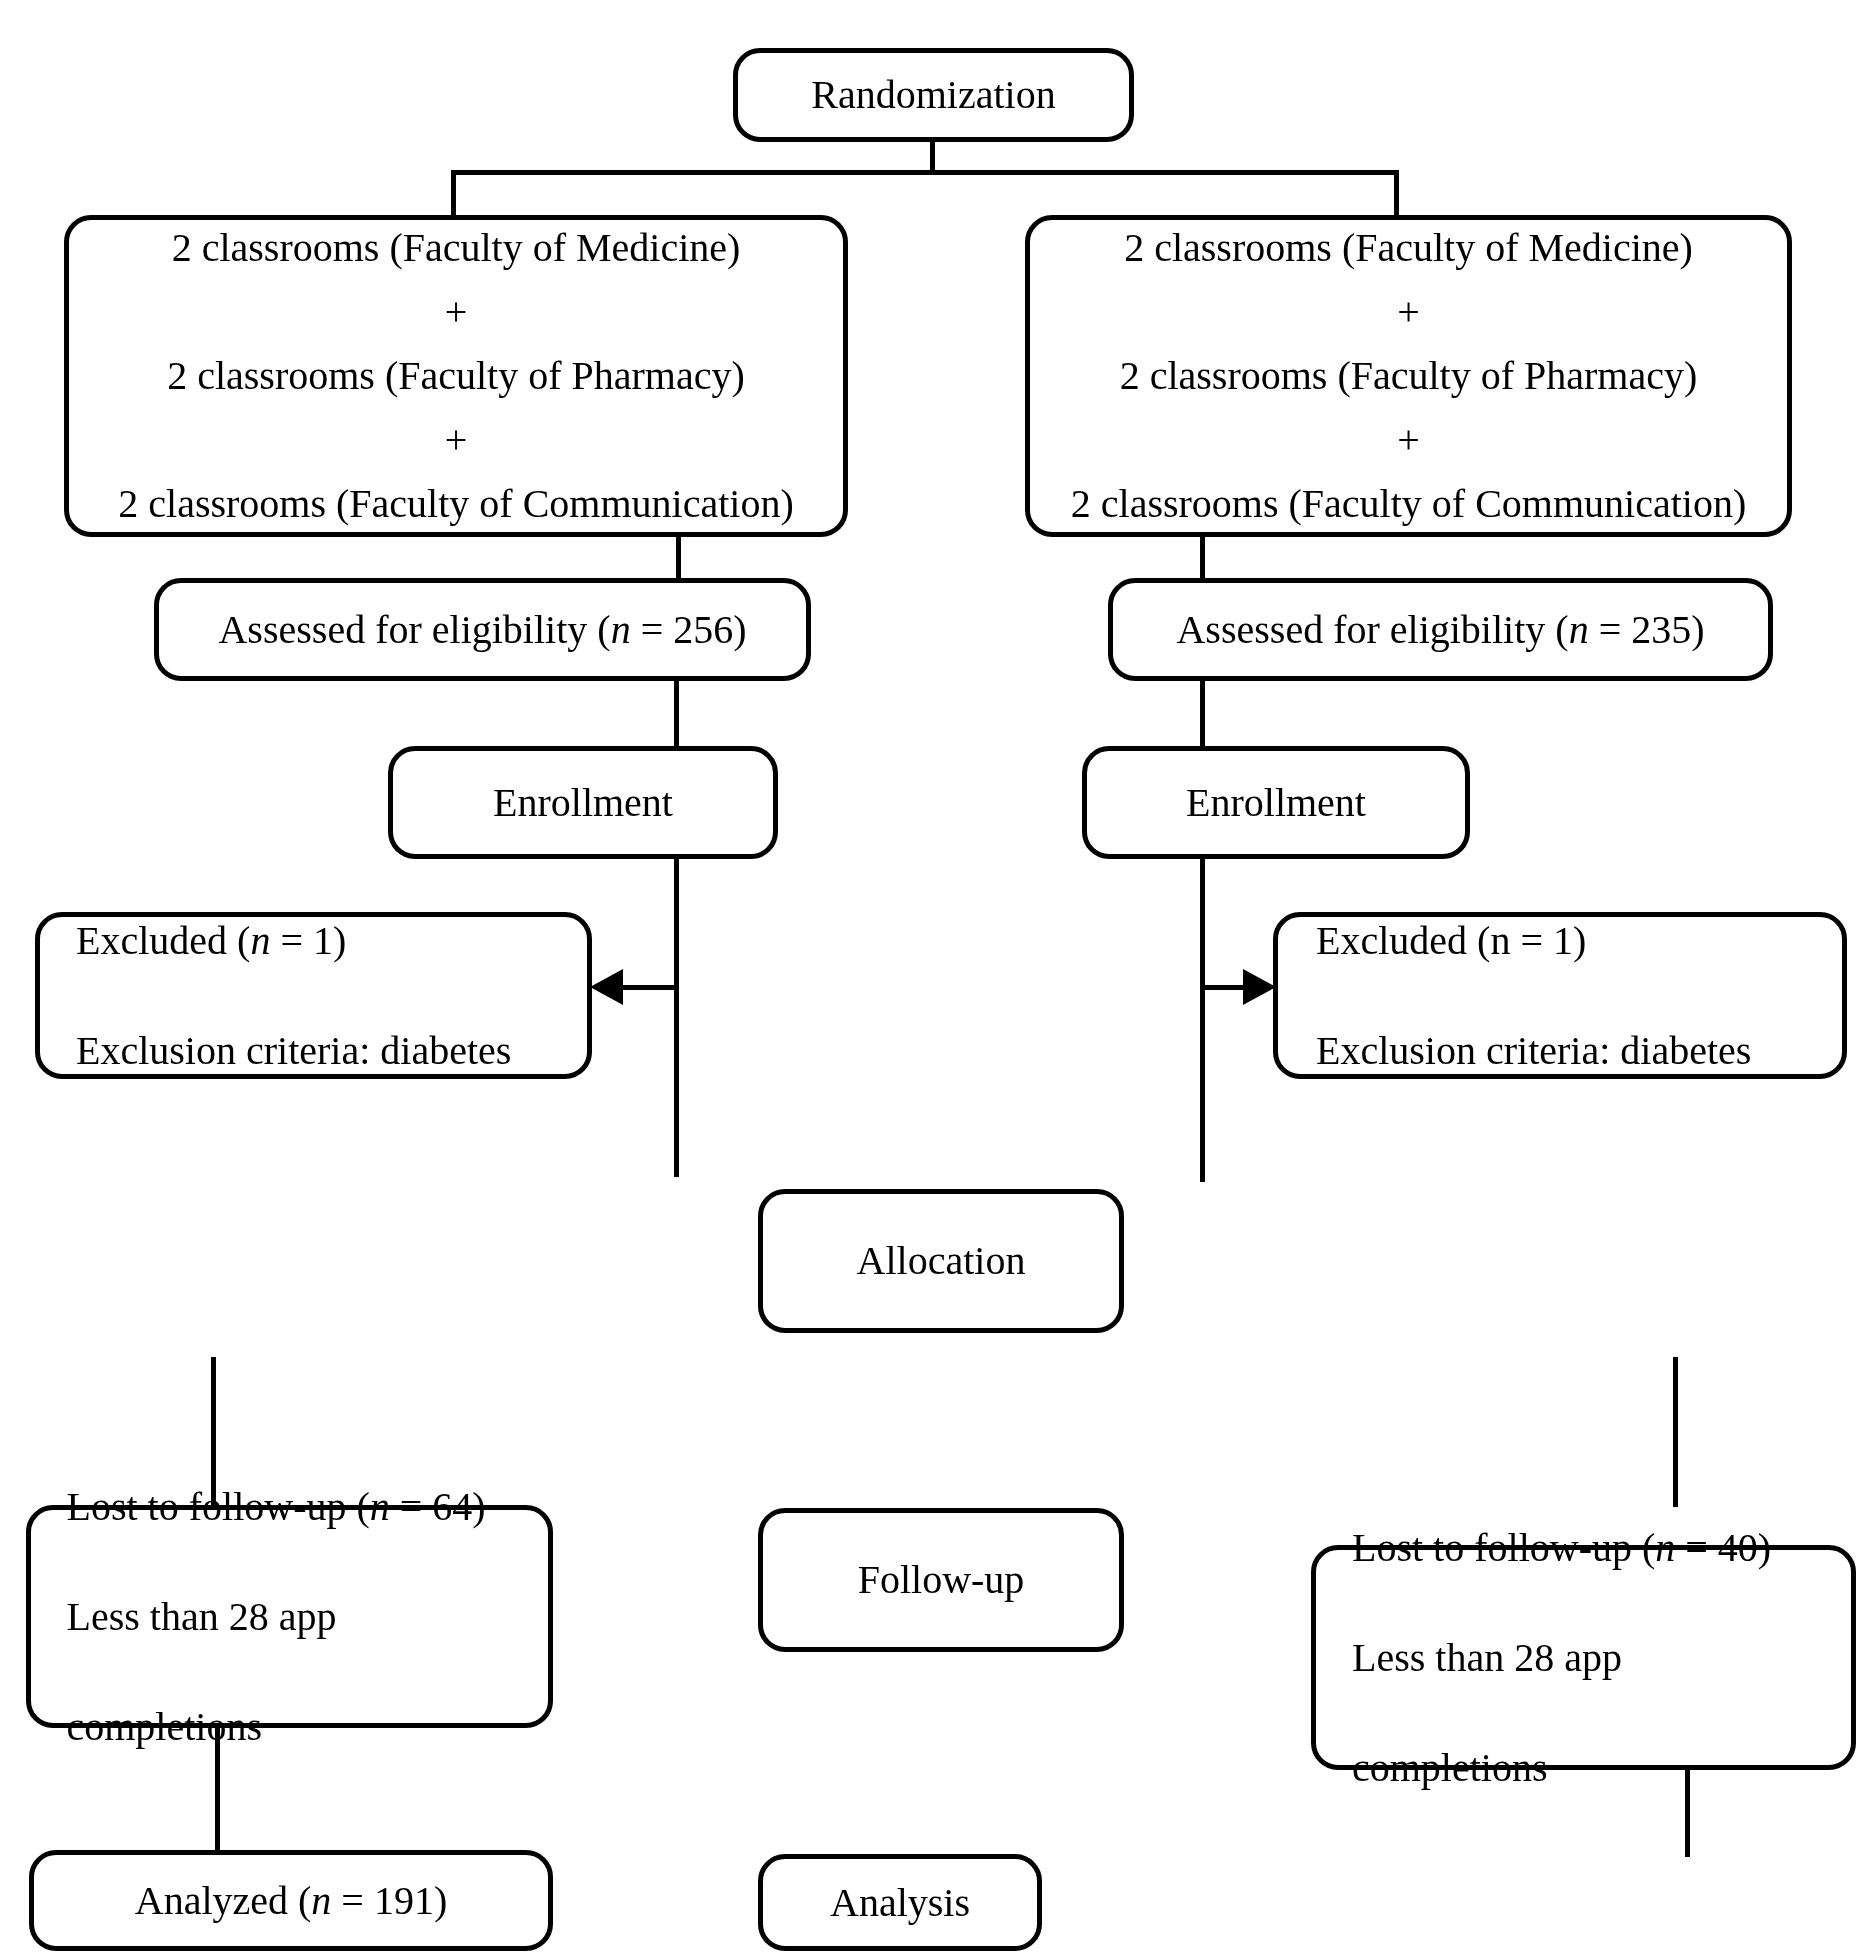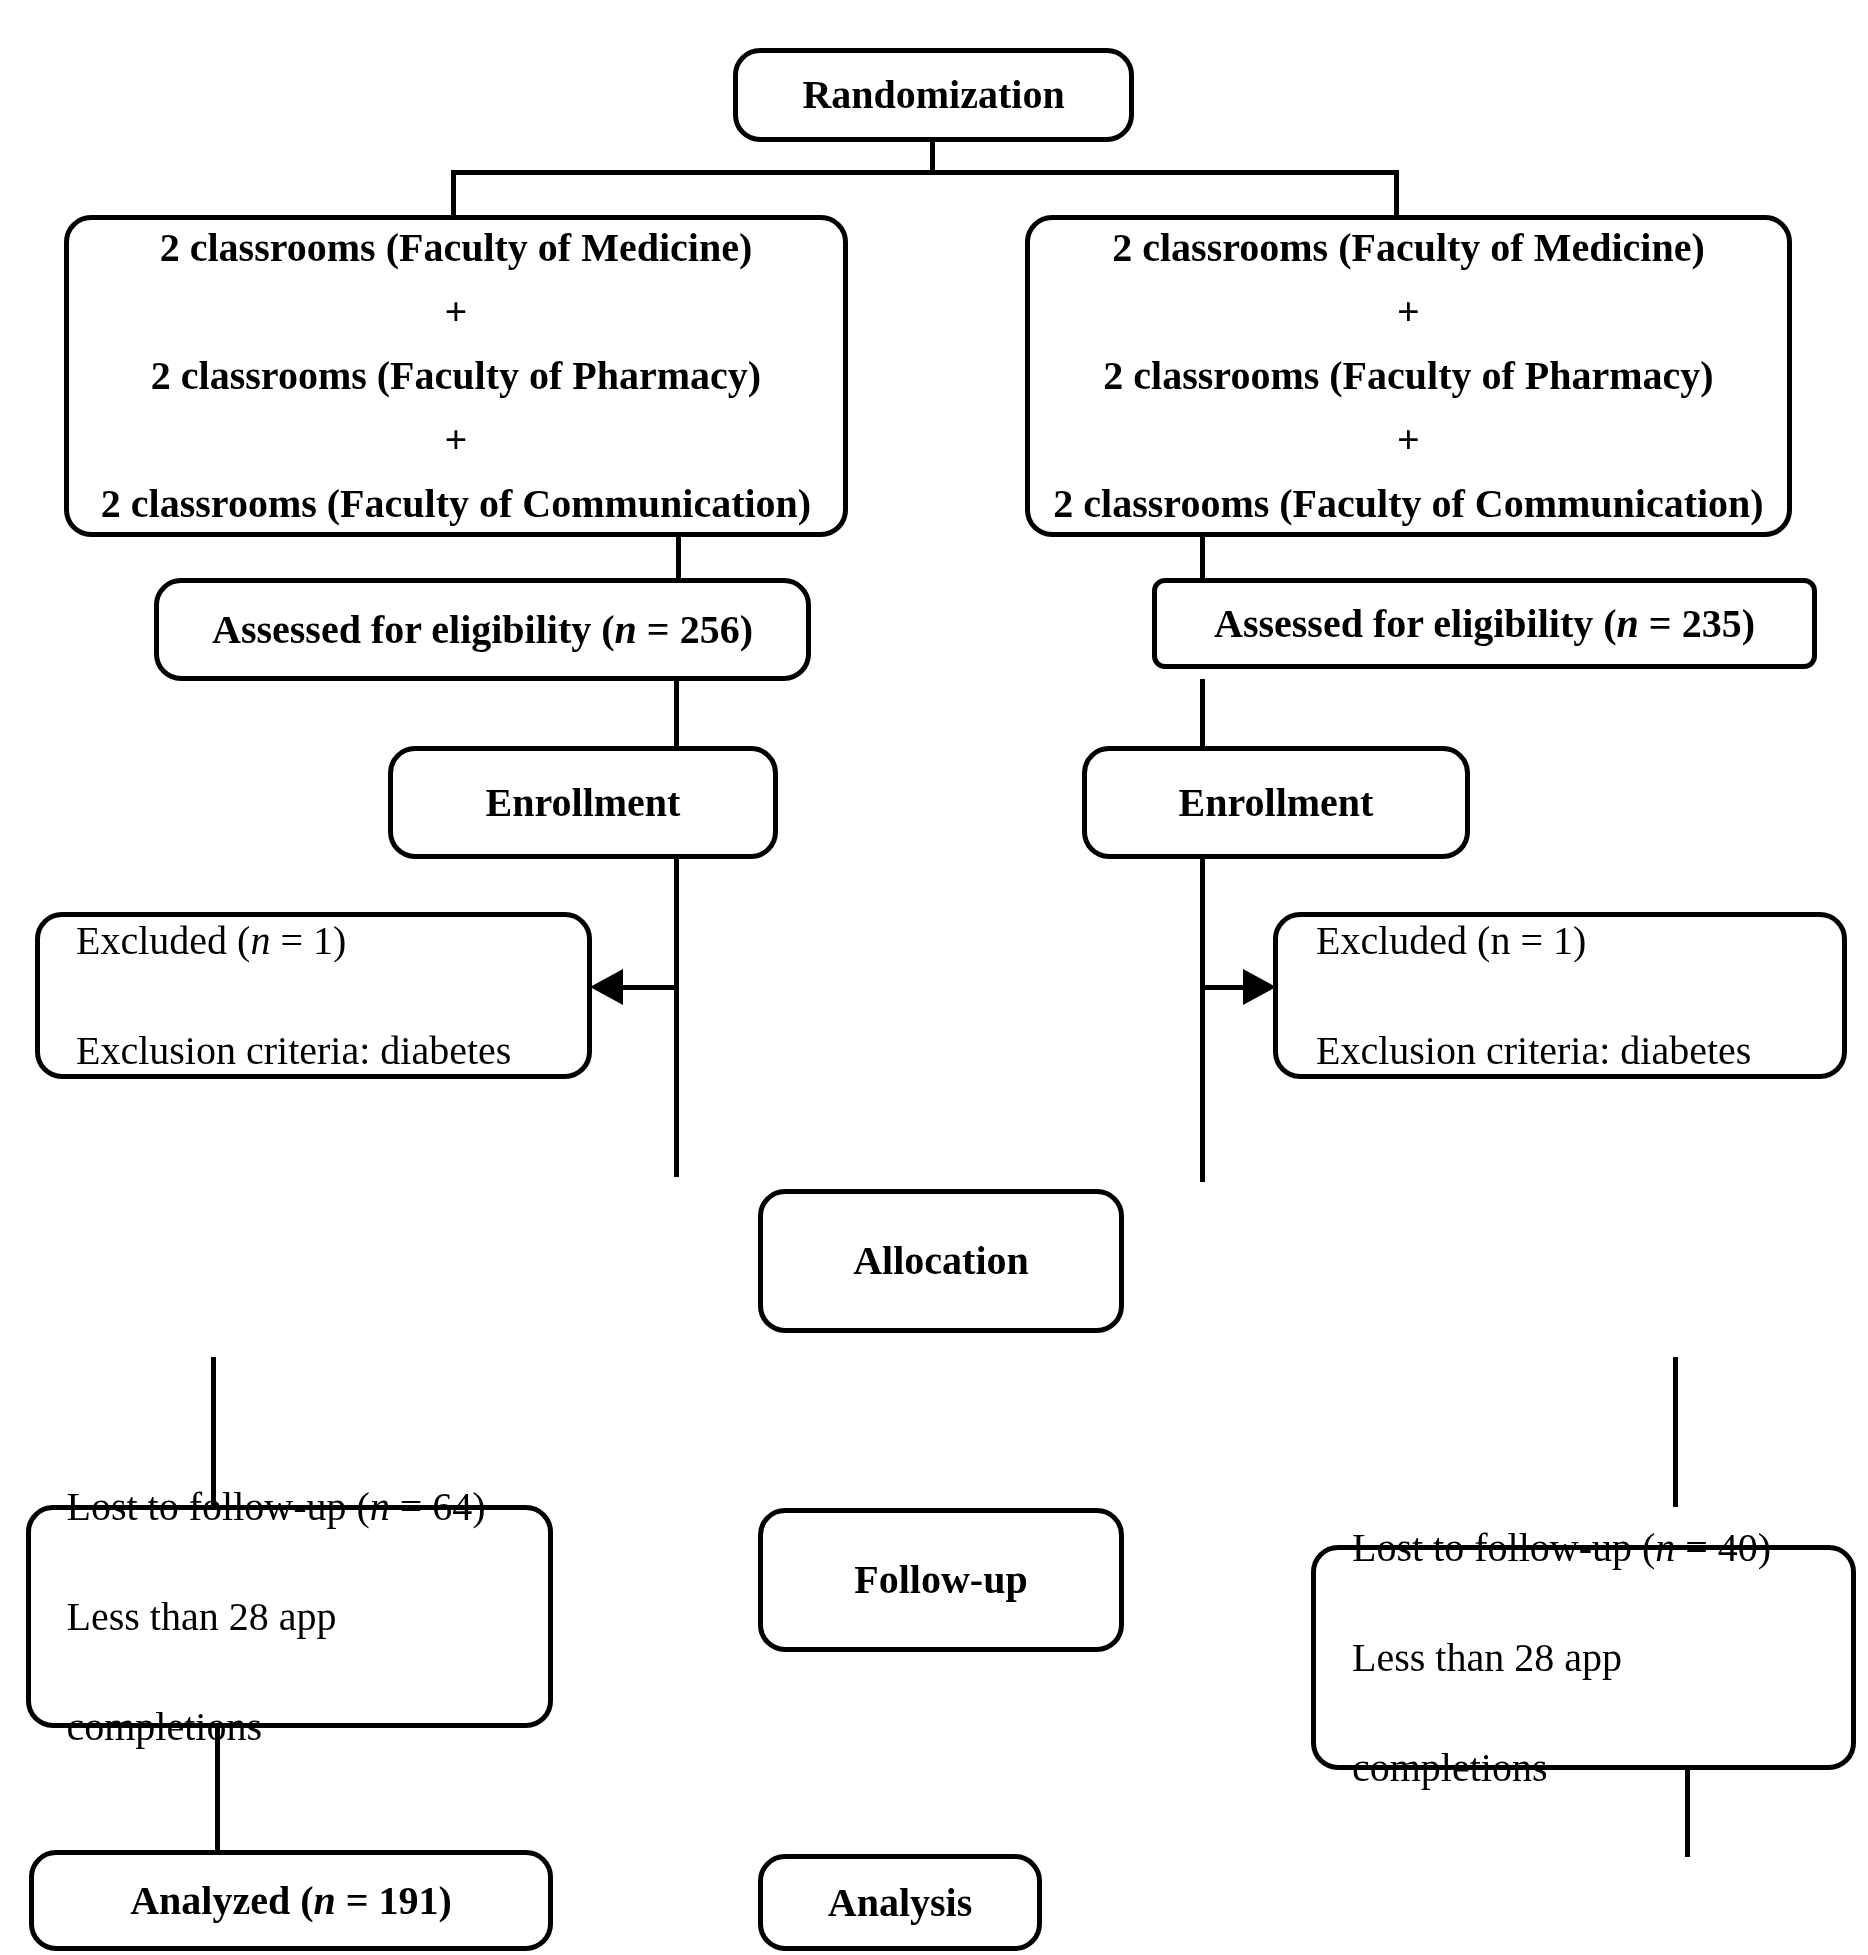--- a/index.html
+++ b/index.html
@@ -2,21 +2,21 @@
 <html style="font-size:10.2px"><head>
 <meta charset="utf-8">
 <style>
   html,body{margin:0;padding:0;background:#ffffff;}
   body{width:1869px;height:1955px;position:relative;overflow:hidden;
        font-family:"Liberation Serif","DejaVu Serif",serif;color:#000;}
   .canvas{position:absolute;left:0;top:0;width:1869px;height:1955px;}
   .box{position:absolute;background:#fff;border:5.7px solid #000;border-radius:27px;
        box-sizing:border-box;display:flex;flex-direction:column;justify-content:center;
        font-size:40px;line-height:1.55;z-index:2;}
-  .center{align-items:center;text-align:left;font-weight:bold;}
+  .center{align-items:center;text-align:left;}
   .leftalign{align-items:flex-start;text-align:left;gap:40px;}
   .line{position:absolute;background:#000;z-index:1;}
   .tri{position:absolute;width:0;height:0;z-index:3;}
   .tri-left{border-top:18px solid transparent;border-bottom:18px solid transparent;border-right:33px solid #000;}
   .tri-right{border-top:18px solid transparent;border-bottom:18px solid transparent;border-left:33px solid #000;}
   .it{font-style:italic;}
   .classrooms{line-height:1.6;}
   .twocol-justify{display:flex;justify-content:space-between;width:100%;}
   .pad-l{padding-left:36px;padding-right:19px;line-height:1.75;}
   .pad-l2{padding-left:38px;padding-right:19px;line-height:1.75;}
@@ -70,21 +70,21 @@
     <div>+</div>
     <div>2 classrooms (Faculty of Pharmacy)</div>
     <div>+</div>
     <div>2 classrooms (Faculty of Communication)</div>
   </div>
 
   <div class="box center" style="left:138px;top:578px;width:657px;height:103px;margin-left:16px;">
     <div><span>Assessed for eligibility (</span><span class="it">n</span><span> = 256)</span></div>
   </div>
 
-  <div class="box center" style="left:1152px;top:578px;width:665px;height:91px;border-radius:13px;">
+  <div class="box center" style="left:1108px;top:578px;width:665px;height:103px;">
     <div><span>Assessed for eligibility (</span><span class="it">n</span><span> = 235)</span></div>
   </div>
 
   <div class="box center" style="left:388px;top:746px;width:390px;height:113px;">
     <span>Enrollment</span>
   </div>
 
   <div class="box center" style="left:1082px;top:746px;width:388px;height:113px;">
     <span>Enrollment</span>
   </div>

